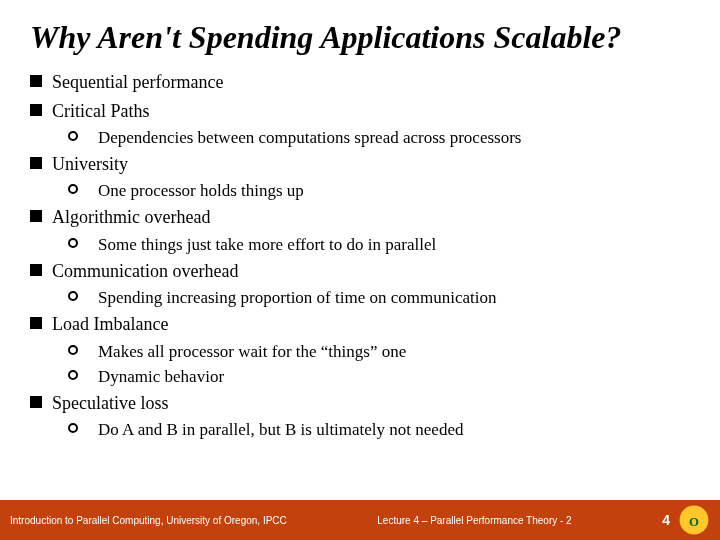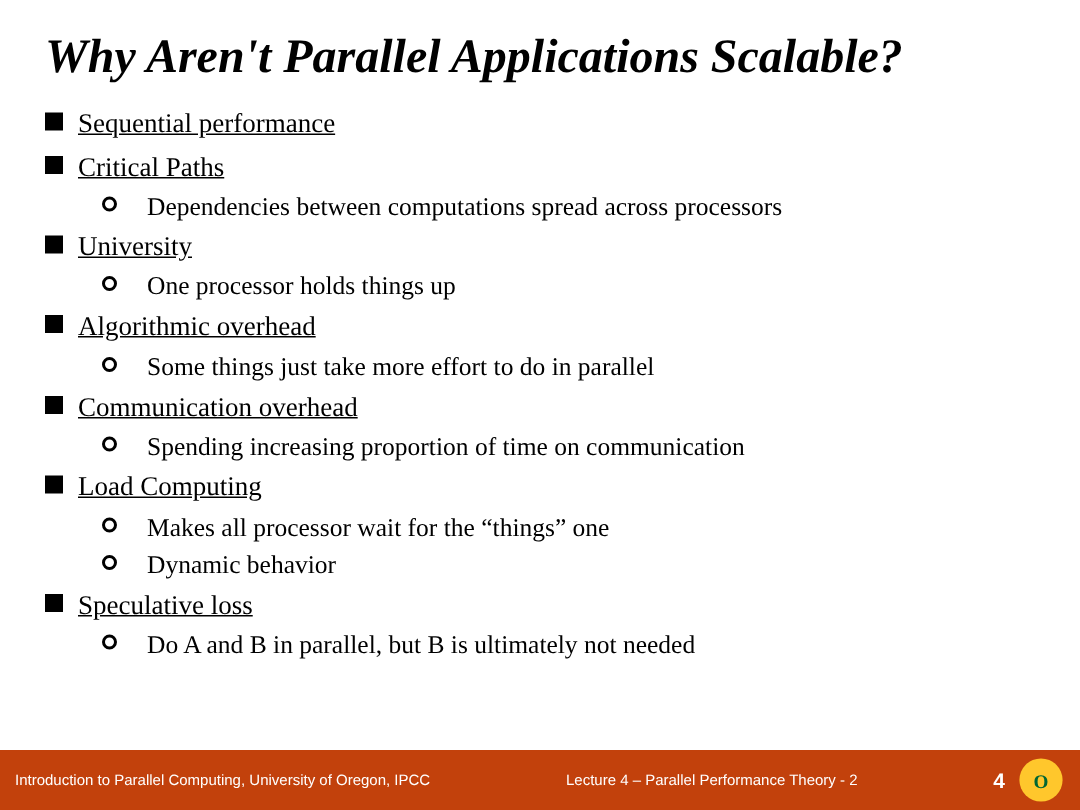--- a/index.html
+++ b/index.html
@@ -30,21 +30,20 @@
       list-style: none;
       padding: 0;
     }
 
     .bullet-item {
       display: flex;
       align-items: flex-start;
       margin-bottom: 4px;
       font-size: 18px;
       color: #000;
-      text-decoration: underline;
     }
 
     .bullet-square {
       display: inline-block;
       width: 12px;
       height: 12px;
       background: #000;
       margin-right: 10px;
       margin-top: 5px;
       flex-shrink: 0;
@@ -121,21 +120,21 @@
 
     .uo-logo {
       width: 32px;
       height: 32px;
     }
   </style>
 </head>
 <body>
 
 <div class="slide-content">
-  <div class="slide-title">Why Aren't Parallel Applications Scalable?</div>
+  <div class="slide-title">Why Aren't Spending Applications Scalable?</div>
   <ul class="bullet-list" id="bullet-list">
       <li>
         <div class="bullet-item">
           <span class="bullet-square"></span>
           <span class="bullet-text">Sequential performance</span>
         </div>
       </li>
       <li>
         <div class="bullet-item">
           <span class="bullet-square"></span>
@@ -172,21 +171,21 @@
           <span class="bullet-text">Communication overhead</span>
         </div>
         <div class="sub-item">
           <span class="sub-bullet"></span>
           <span class="sub-text">Spending increasing proportion of time on communication</span>
         </div>
       </li>
       <li>
         <div class="bullet-item">
           <span class="bullet-square"></span>
-          <span class="bullet-text">Load Computing</span>
+          <span class="bullet-text">Load Imbalance</span>
         </div>
         <div class="sub-item">
           <span class="sub-bullet"></span>
           <span class="sub-text">Makes all processor wait for the “things” one</span>
         </div>
         <div class="sub-item">
           <span class="sub-bullet"></span>
           <span class="sub-text">Dynamic behavior</span>
         </div>
       </li>

